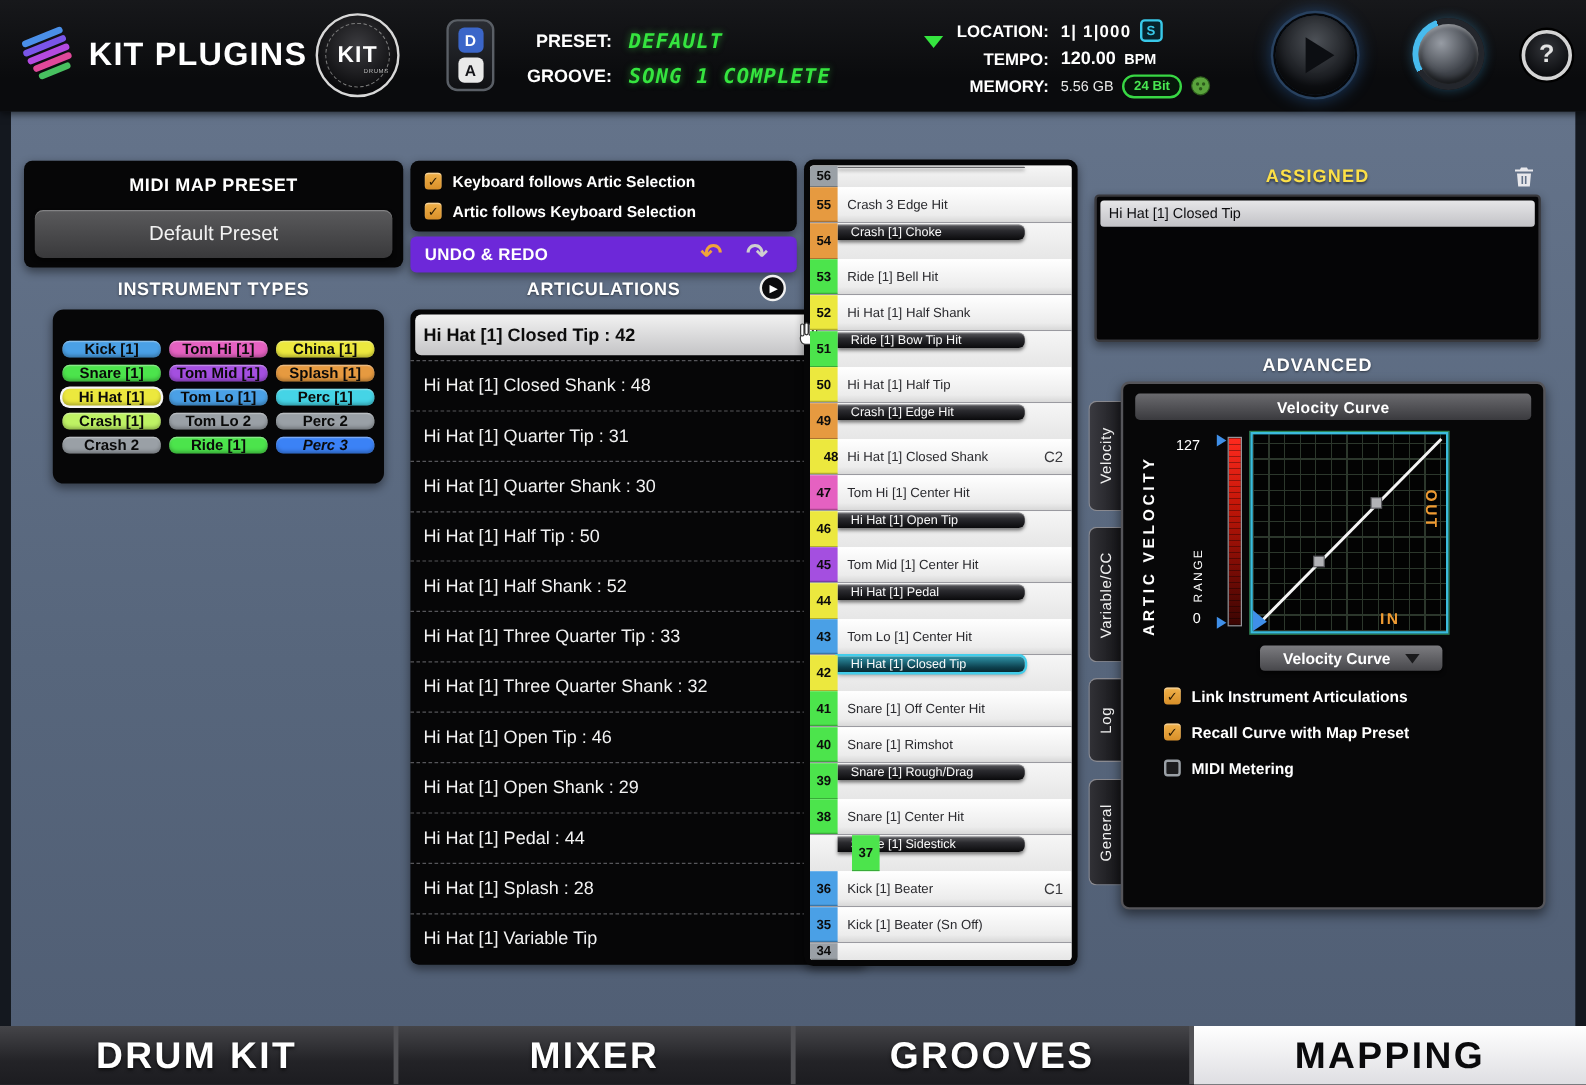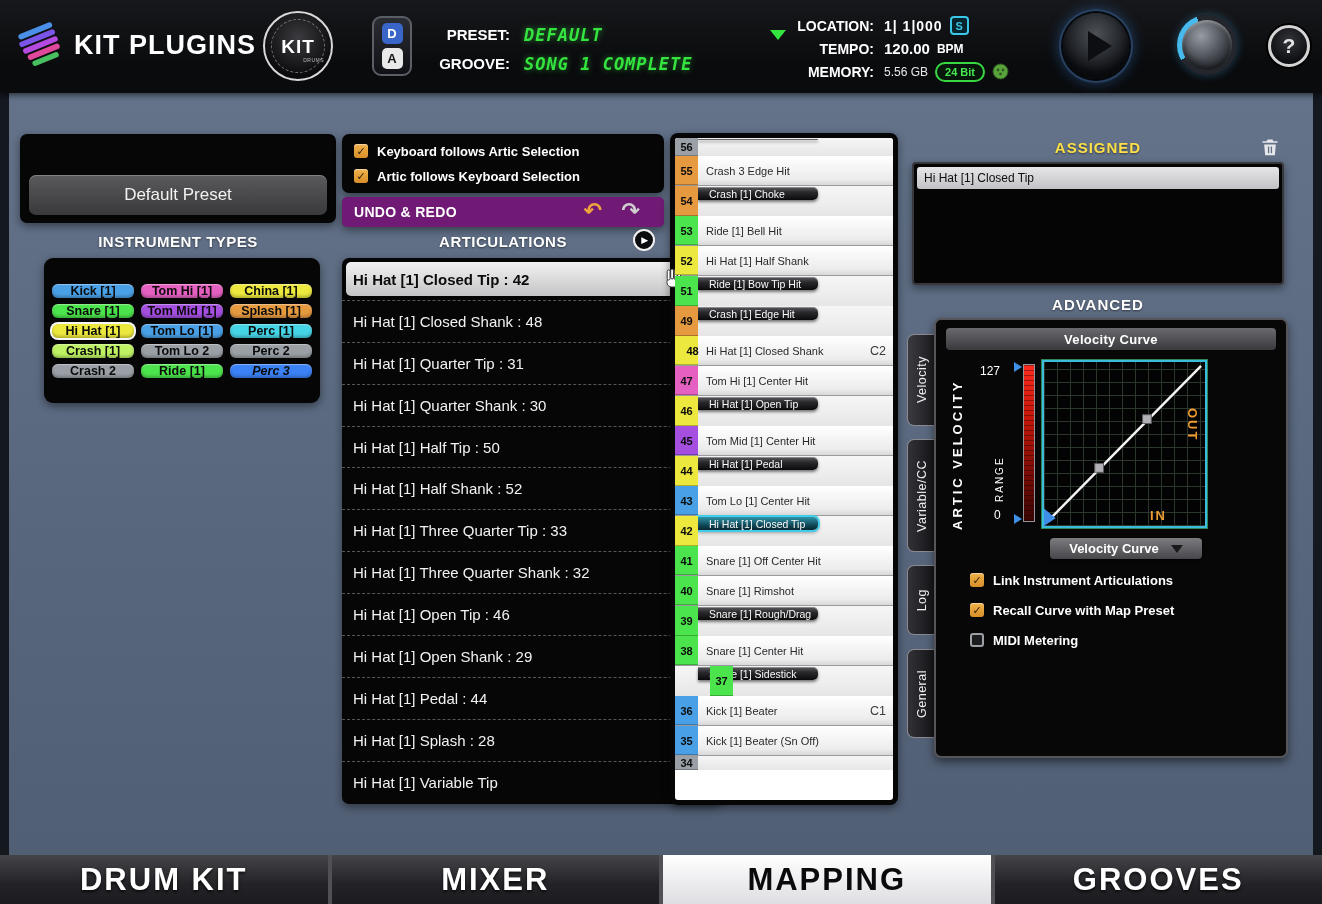--- a/index.html
+++ b/index.html
@@ -50,21 +50,21 @@
 .ibtn{border-radius:6px;display:flex;align-items:center;justify-content:center;font-size:12.5px;font-weight:700;color:#0a0a0a;box-shadow:inset 0 -2px 3px rgba(0,0,0,.25),inset 0 1px 1px rgba(255,255,255,.4);cursor:pointer;}
 .ibtn.sel{box-shadow:0 0 0 2px #f5f5f5,inset 0 -2px 3px rgba(0,0,0,.25);}
 
 
 .opts{position:absolute;left:342px;top:134px;width:322px;height:59px;background:#060607;border-radius:7px;display:flex;flex-direction:column;justify-content:center;gap:5px;padding-left:12px;box-shadow:0 3px 8px rgba(0,0,0,.45);}
 .cbrow{display:flex;align-items:center;gap:9px;height:20px;}
 .cb{width:14px;height:14px;border-radius:3px;display:flex;align-items:center;justify-content:center;font-size:11px;font-weight:800;color:#2b1c04;flex:none;cursor:pointer;}
 .cb.on{background:linear-gradient(180deg,#f0b14a,#d88f28);box-shadow:inset 0 1px 1px rgba(255,255,255,.5);}
 .cb.off{background:#1c1c1e;border:2px solid #9aa0a6;color:transparent;}
 .cblabel{color:#fff;font-size:13px;font-weight:700;}
-.undobar{position:absolute;left:342px;top:197px;width:322px;height:30px;background:#701a75;border-radius:5px;display:flex;align-items:center;box-shadow:0 3px 8px rgba(0,0,0,.45);}
+.undobar{position:absolute;left:342px;top:197px;width:322px;height:30px;background:#6d28d9;border-radius:5px;display:flex;align-items:center;box-shadow:0 3px 8px rgba(0,0,0,.45);}
 .undotitle{color:#fff;font-weight:700;font-size:14px;margin-left:12px;letter-spacing:.3px;}
 .undoicon{position:absolute;right:62px;top:1px;color:#f0a43c;font-size:22px;font-weight:700;line-height:1.2;cursor:pointer;}
 .redoicon{position:absolute;right:24px;top:1px;color:#cfcfcf;font-size:22px;font-weight:700;line-height:1.2;cursor:pointer;}
 
 
 .artic-head{position:absolute;left:342px;top:233px;width:322px;text-align:center;color:#fff;font-weight:700;font-size:15px;letter-spacing:.5px;text-shadow:0 1px 2px rgba(0,0,0,.5);}
 .articbtn{position:absolute;left:291px;top:-4px;width:22px;height:22px;border-radius:50%;border:2px solid #f0f0f0;background:#0c0c0e;color:#fff;font-size:9px;display:flex;align-items:center;justify-content:center;padding-left:2px;cursor:pointer;}
 .articlist{position:absolute;left:342px;top:258px;width:380px;height:546px;background:#060607;border-radius:7px;box-shadow:0 3px 8px rgba(0,0,0,.45);padding-top:1px;}
 .aitem{position:relative;height:41.9px;display:flex;align-items:center;padding:0 34px 0 11px;border-bottom:1px dashed #56565a;cursor:pointer;}
 .aitem:last-child{border-bottom:none;}
@@ -74,21 +74,21 @@
 .hand{position:absolute;right:38px;top:9px;z-index:2;}
 .artic-scroll{position:absolute;right:5px;top:9px;width:7px;height:468px;background:linear-gradient(90deg,#b0b0b0,#808080);border-radius:4px;cursor:pointer;}
 
 
 .piano-panel{position:absolute;left:670px;top:133px;width:228px;height:672px;background:#060607;border-radius:8px;padding:5px;box-shadow:0 3px 8px rgba(0,0,0,.45);}
 .piano{position:relative;width:100%;height:100%;overflow:hidden;border-radius:3px;background:#fff;}
 .pkey{position:relative;height:30px;background:linear-gradient(180deg,#ffffff 0%,#ececec 80%,#d8d8d8 100%);border-bottom:1px solid #9a9aa0;cursor:pointer;}
 .pkey.black{border-bottom:none;background:linear-gradient(180deg,#f6f6f6,#e6e6e6);padding-left:44px;}
 .nbadge{position:absolute;left:0;top:0;bottom:0;width:23px;display:flex;align-items:center;justify-content:center;font-size:11px;font-weight:700;color:#0c0c0c;box-shadow:inset 0 -1px 0 rgba(0,0,0,.25);z-index:2;}
 .wklabel{position:absolute;left:31px;top:50%;transform:translateY(-50%);font-size:11px;color:#2a2a2e;white-space:nowrap;}
-.bkey{position:absolute;left:23px;top:1px;bottom:16px;width:120px;background:linear-gradient(180deg,#5c5c60 0%,#2a2a2e 40%,#0a0a0c 100%);border-radius:0 5px 5px 0;box-shadow:0 2px 3px rgba(0,0,0,.5),inset 0 1px 0 rgba(255,255,255,.3);z-index:1;}
+.bkey{position:absolute;left:23px;top:1px;bottom:16px;width:156px;background:linear-gradient(180deg,#5c5c60 0%,#2a2a2e 40%,#0a0a0c 100%);border-radius:0 5px 5px 0;box-shadow:0 2px 3px rgba(0,0,0,.5),inset 0 1px 0 rgba(255,255,255,.3);z-index:1;}
 .bklabel{position:absolute;left:11px;top:50%;transform:translateY(-50%);font-size:10.5px;color:#fafafa;white-space:nowrap;}
 .pkey.sel .bkey{background:linear-gradient(180deg,#2f93a8,#0d414f 70%,#072830);box-shadow:0 0 0 2px #43cdea,0 2px 4px rgba(0,0,0,.5);}
 .octave{position:absolute;right:7px;top:50%;transform:translateY(-50%);font-size:12.5px;color:#3a3a3e;z-index:0;}
 
 
 .assigned-head{position:absolute;left:912px;top:139px;width:372px;text-align:center;color:#fde047;font-weight:700;font-size:15px;letter-spacing:1px;text-shadow:0 1px 2px rgba(0,0,0,.5);}
 .trash{position:absolute;left:1260px;top:137px;cursor:pointer;}
 .assigned-panel{position:absolute;left:912px;top:162px;width:372px;height:123px;background:#050506;border:2px solid #38383c;border-radius:4px;box-shadow:0 3px 8px rgba(0,0,0,.45);padding:3px;}
 .assigned-item{height:22px;background:linear-gradient(180deg,#e6e6e8,#c2c2c6);border-radius:3px;color:#0e0e10;font-size:12px;display:flex;align-items:center;padding-left:7px;cursor:pointer;}
 .adv-title{position:absolute;left:912px;top:296px;width:372px;text-align:center;color:#fff;font-weight:700;font-size:15px;letter-spacing:1px;text-shadow:0 1px 2px rgba(0,0,0,.5);}
@@ -184,20 +184,21 @@
       </div>
     <div class="knob"></div>
     <div class="helpbtn">
         <span>?</span>
       </div>
   </header>
 
   <div class="mainbg"></div>
 
   <section class="mmp">
+    <div class="mmp-title">MIDI MAP PRESET</div>
     <div class="mmp-btn">Default Preset</div>
   </section>
 
   <div class="it-title">INSTRUMENT TYPES</div>
   <section class="it-panel">
     <div class="it-grid">
         <div class="ibtn" style="background: rgb(74, 160, 230);">Kick [1]</div>
         <div class="ibtn" style="background: rgb(229, 97, 193);">Tom Hi [1]</div>
         <div class="ibtn" style="background: rgb(236, 232, 62);">China [1]</div>
         <div class="ibtn" style="background: rgb(76, 228, 76);">Snare [1]</div>
@@ -315,20 +316,24 @@
         <div class="pkey white">
           <span class="nbadge" style="background: rgb(236, 232, 62);">52</span>
           <span class="wklabel">Hi Hat [1] Half Shank</span>
         </div>
         <div class="pkey black">
           <span class="nbadge" style="background: rgb(76, 228, 76);">51</span>
           <div class="bkey">
             <span class="bklabel">Ride [1] Bow Tip Hit</span>
           </div>
         </div>
+        <div class="pkey white">
+          <span class="nbadge" style="background: rgb(236, 232, 62);">50</span>
+          <span class="wklabel">Hi Hat [1] Half Tip</span>
+        </div>
         <div class="pkey black">
           <span class="nbadge" style="background: rgb(230, 154, 64);">49</span>
           <div class="bkey">
             <span class="bklabel">Crash [1] Edge Hit</span>
           </div>
         </div>
         <div class="pkey white">
           <span class="nbadge" style="background: rgb(236, 232, 62); padding-left: 12px;">48</span>
           <span class="wklabel">Hi Hat [1] Closed Shank</span>
           <span class="octave">C2</span>
@@ -463,17 +468,17 @@
         <div class="cbrow">
           <span class="cb off"></span>
           <span class="cblabel">MIDI Metering</span>
         </div>
       </div>
   </section>
 
   <nav class="bottomnav">
       <div class="navtab">DRUM KIT</div>
       <div class="navtab">MIXER</div>
+      <div class="navtab">GROOVES</div>
       <div class="navtab sel">MAPPING</div>
-      <div class="navtab">GROOVES</div>
     </nav>
 
 </div>
 
 </body></html>

